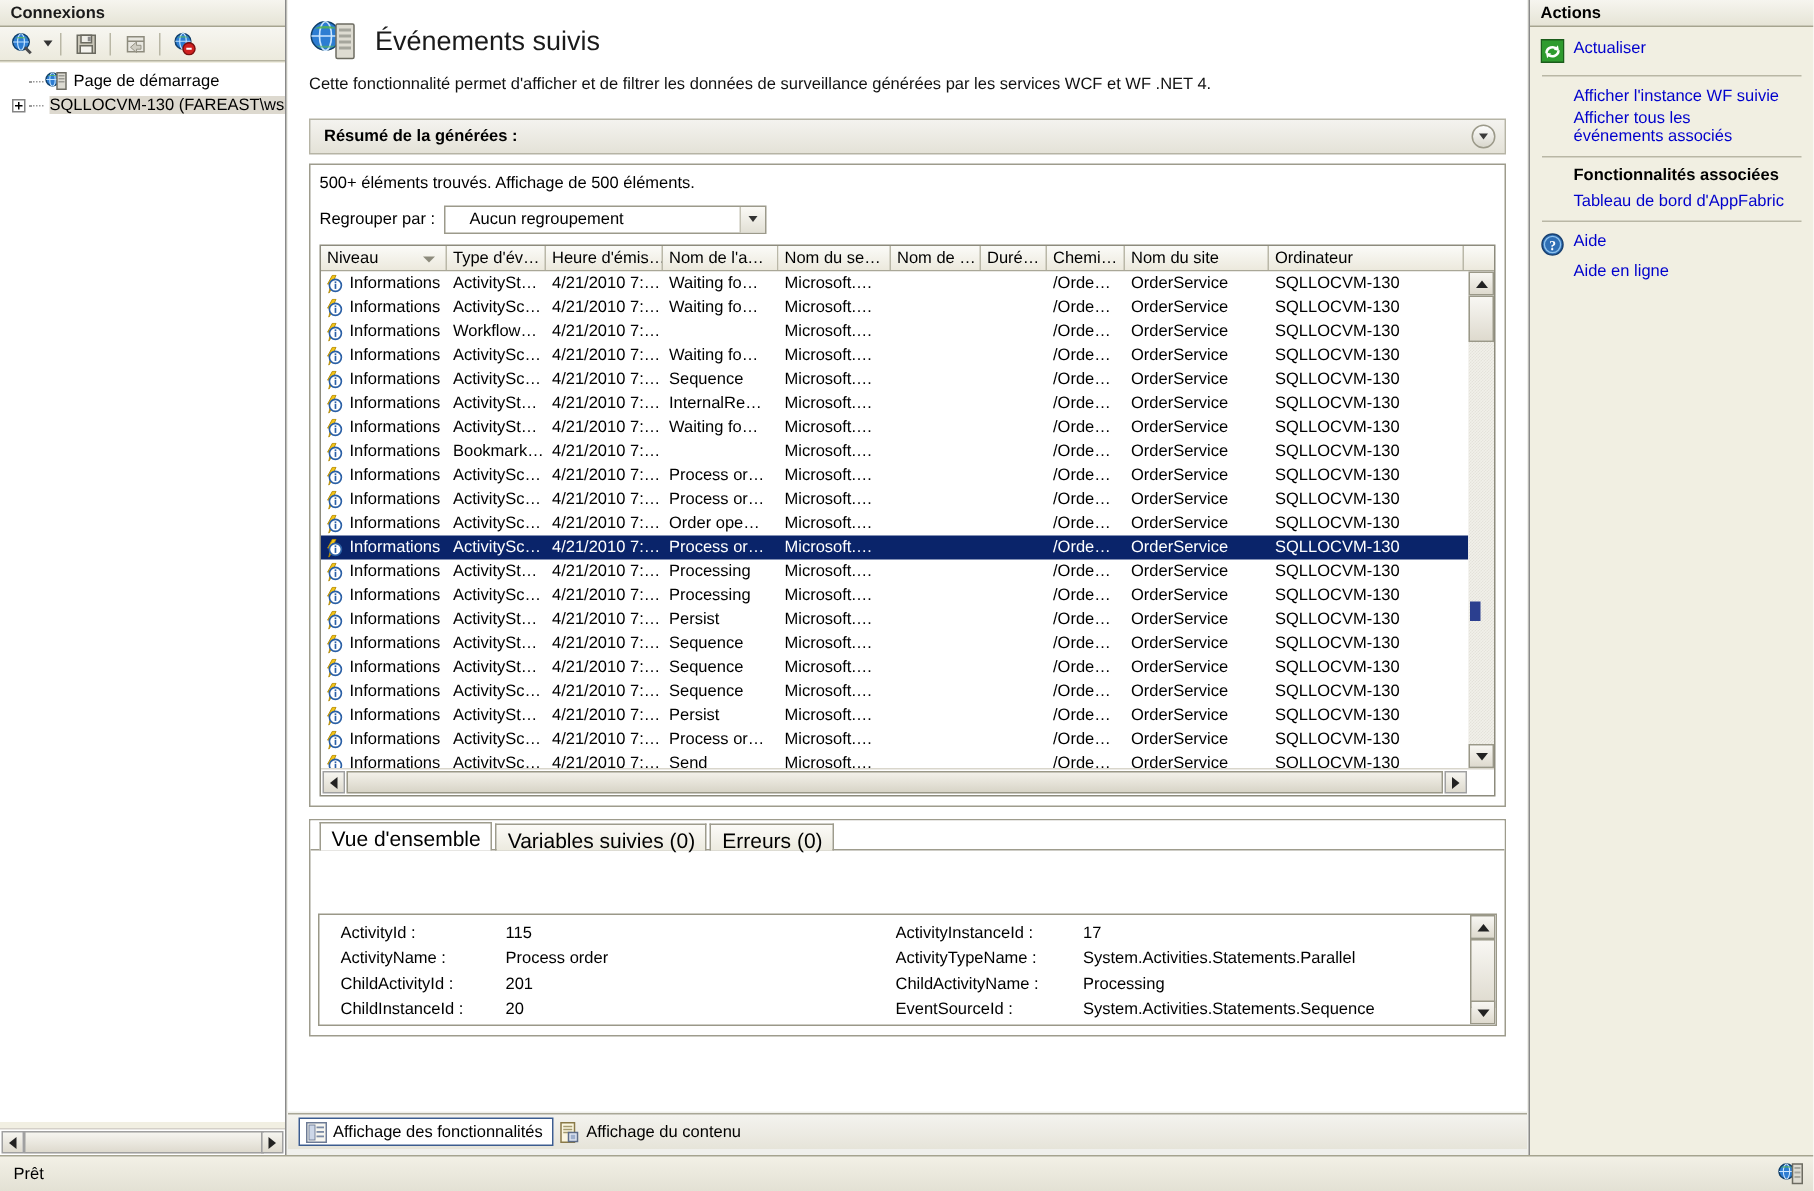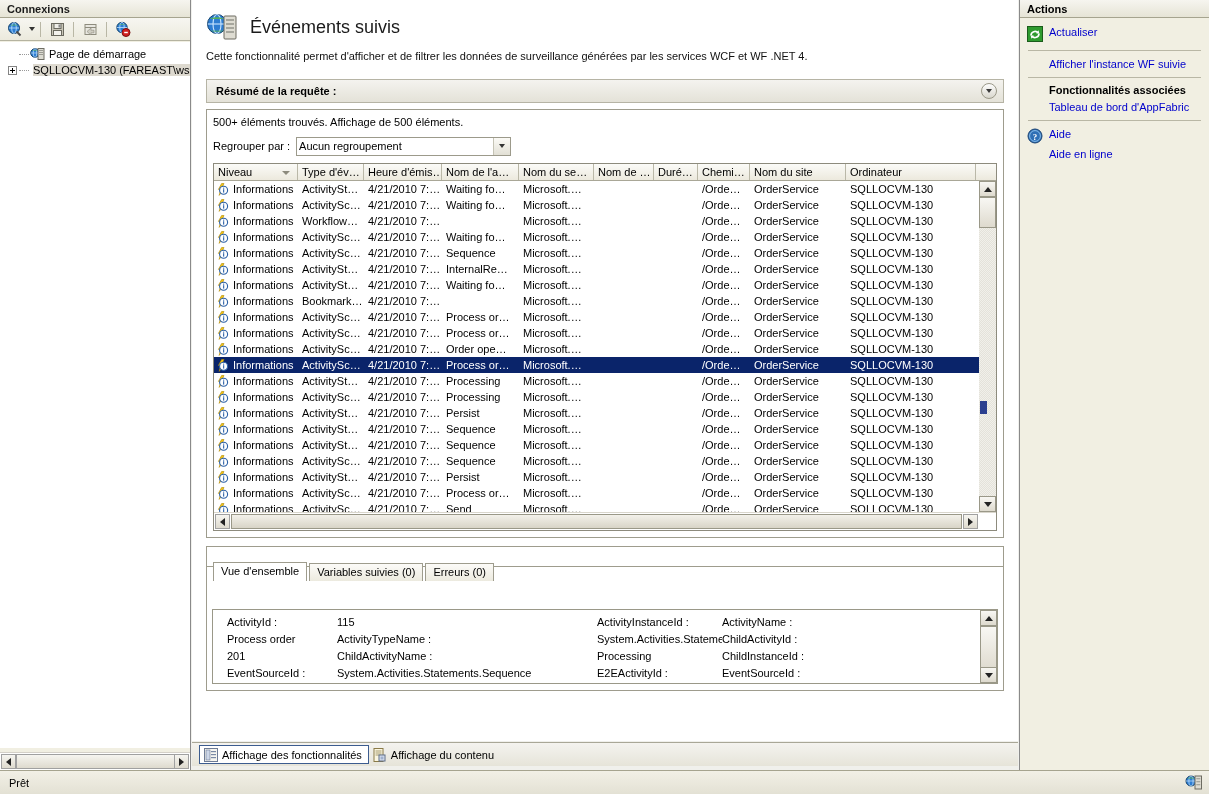--- a/index.html
+++ b/index.html
@@ -183,21 +183,21 @@
     display: flex;
     align-items: center;
   }
   #group-label { font-size: 11px; padding-right: 6px; }
   #group-select {
     flex: 0 0 215px;
     height: 19px;
     border: 1px solid #9c9a8b;
     background: #ffffff;
     display: flex; align-items: center;
-    padding-left: 2px;
+    padding-left: 16px;
     font-size: 11px;
     position: relative;
   }
   #group-select .dd {
     position:absolute; right:0; top:0; bottom:0; width:17px;
     background: linear-gradient(to bottom,#fbfaf6,#e2e0d5);
     border-left:1px solid #c5c3b5;
     display:flex;align-items:center;justify-content:center;
   }
   #group-select .dd .tri-d { border-left-width:3px;border-right-width:3px;border-top-width:4px;border-top-color:#333;}
@@ -318,24 +318,24 @@
     border-bottom: 1px solid #9e9c8d;
     background: #fff;
   }
   .tab {
     height: 18px;
     border: 1px solid #9e9c8d;
     border-bottom: none;
     background: linear-gradient(to bottom,#fcfbf8,#ecead f);
     background: linear-gradient(to bottom,#fcfbf8,#eceadf);
     padding: 2px 7px 0 7px;
-    font-size: 11px;
+    font-size: 14px;
     margin-right: 2px;
     position: relative;
-    top: 15px;
+    top: 1px;
     margin-top: 40px;
   }
   .tab.active {
     background: #ffffff;
     height: 19px;
     z-index: 2;
   }
   #details-pane {
     position: absolute; left: 5px; right: 5px; top: 49px; bottom: 6px;
     border: 1px solid #9a9888;
@@ -533,21 +533,21 @@
         <rect x="20" y="11" width="8" height="2" fill="#a6a69d"></rect>
         <rect x="20" y="15" width="8" height="2" fill="#a6a69d"></rect>
         <rect x="20" y="19" width="8" height="2" fill="#a6a69d"></rect>
       </svg>
       <div id="page-title">Événements suivis</div>
     </div>
 
     <div id="page-desc">Cette fonctionnalité permet d'afficher et de filtrer les données de surveillance générées par les services WCF et WF .NET 4.</div>
 
     <div id="query-summary">
-      <span id="qs-label">Résumé de la requête :</span>
+      <span id="qs-label">Résumé de la générées :</span>
       <span class="round-chevron">
           <span class="tri tri-d"></span>
         </span>
     </div>
 
     <div id="results-box">
       <div id="results-count">500+ éléments trouvés. Affichage de 500 éléments.</div>
 
       <div id="group-bar">
         <span id="group-label">Regrouper par :</span>
@@ -1026,29 +1026,31 @@
       <div id="tabstrip">
           <div class="tab active">Vue d'ensemble</div>
           <div class="tab">Variables suivies (0)</div>
           <div class="tab">Erreurs (0)</div>
         </div>
       <div id="details-pane">
         <div id="details-grid">
             <div>ActivityId :</div>
             <div>115</div>
             <div>ActivityInstanceId :</div>
+            <div>17</div>
             <div>ActivityName :</div>
             <div>Process order</div>
             <div>ActivityTypeName :</div>
             <div>System.Activities.Statements.Parallel</div>
             <div>ChildActivityId :</div>
             <div>201</div>
             <div>ChildActivityName :</div>
             <div>Processing</div>
             <div>ChildInstanceId :</div>
+            <div>20</div>
             <div>EventSourceId :</div>
             <div>System.Activities.Statements.Sequence</div>
             <div>E2EActivityId :</div>
             <div>EventSourceId :</div>
             <div>3</div>
           </div>
         <div id="details-vscroll">
           <div class="vsb-arrow" style="top:0;">
               <div class="tri tri-u"></div>
             </div>
@@ -1102,20 +1104,21 @@
           <path d="M11.6 4.2l0.7 3.4-3.4-0.3z" fill="#ffffff"></path>
           <path d="M12 7.5a4 4 0 0 1-7.2 2.4" fill="none" stroke="#ffffff" stroke-width="1.7"></path>
           <path d="M4.4 12.8l-0.7-3.4 3.4 0.3z" fill="#ffffff"></path>
         </svg>
         <span class="act-link">Actualiser</span>
       </div>
 
       <div class="act-sep"></div>
 
       <div class="act-indent act-link">Afficher l'instance WF suivie</div>
+      <div class="act-indent act-link" style="width:150px;">Afficher tous les événements associés</div>
 
       <div class="act-sep"></div>
 
       <div class="act-group-title">Fonctionnalités associées</div>
       <div class="act-indent act-link">Tableau de bord d'AppFabric</div>
 
       <div class="act-sep"></div>
 
       <div class="act-row">
         <svg class="act-icon" viewBox="0 0 16 16">

